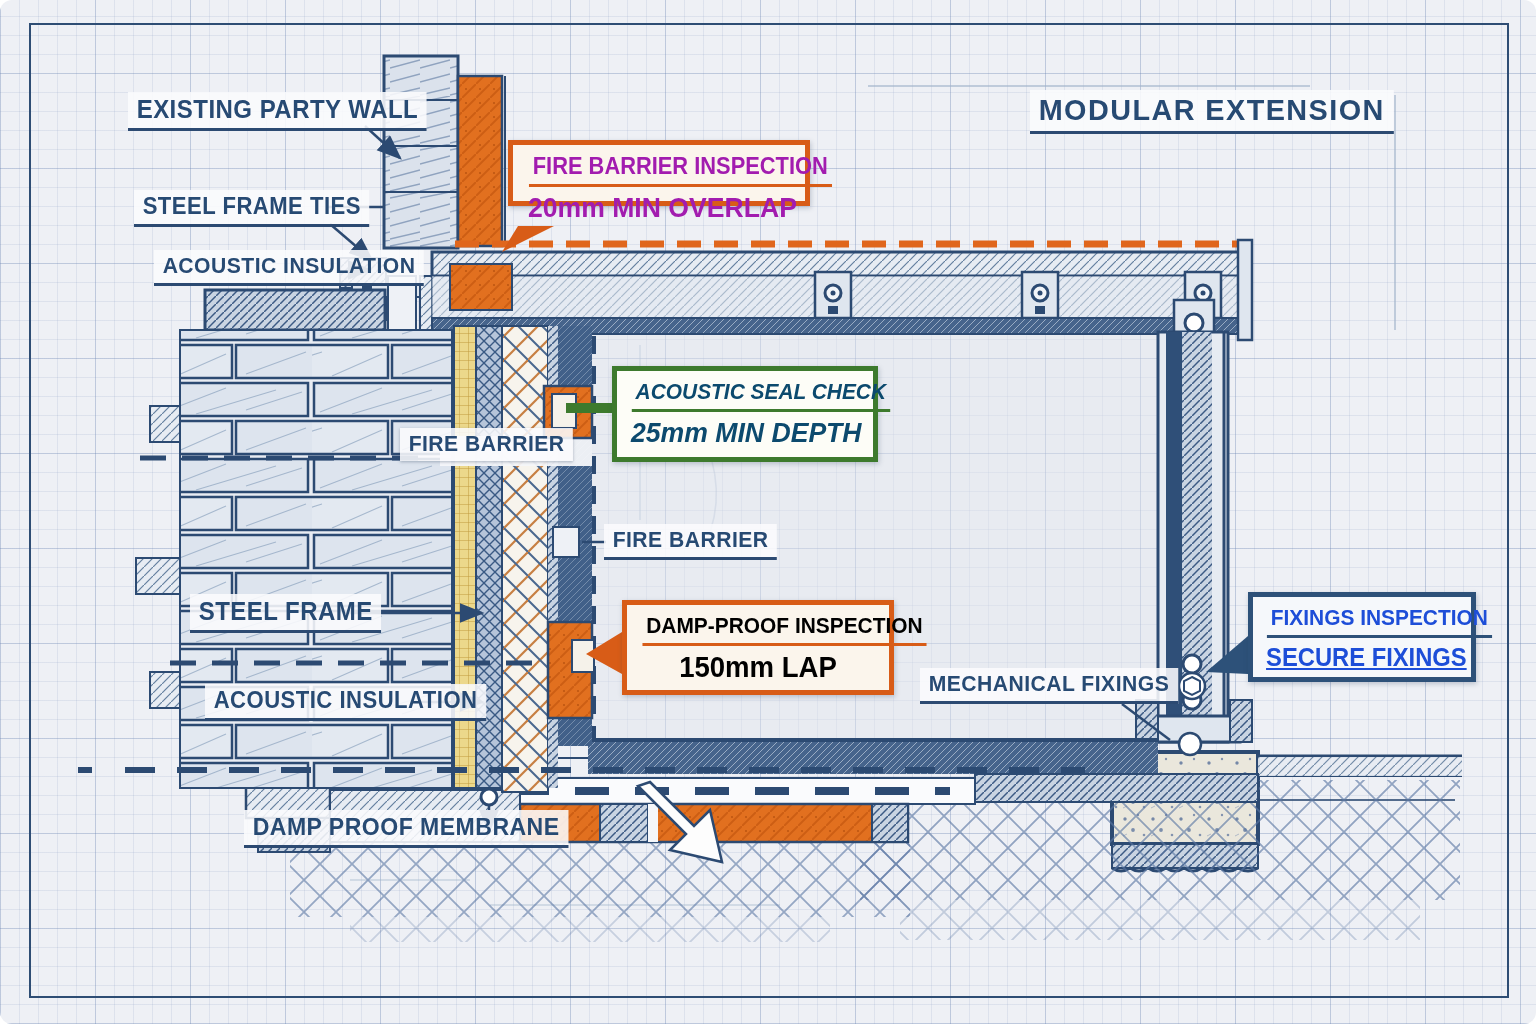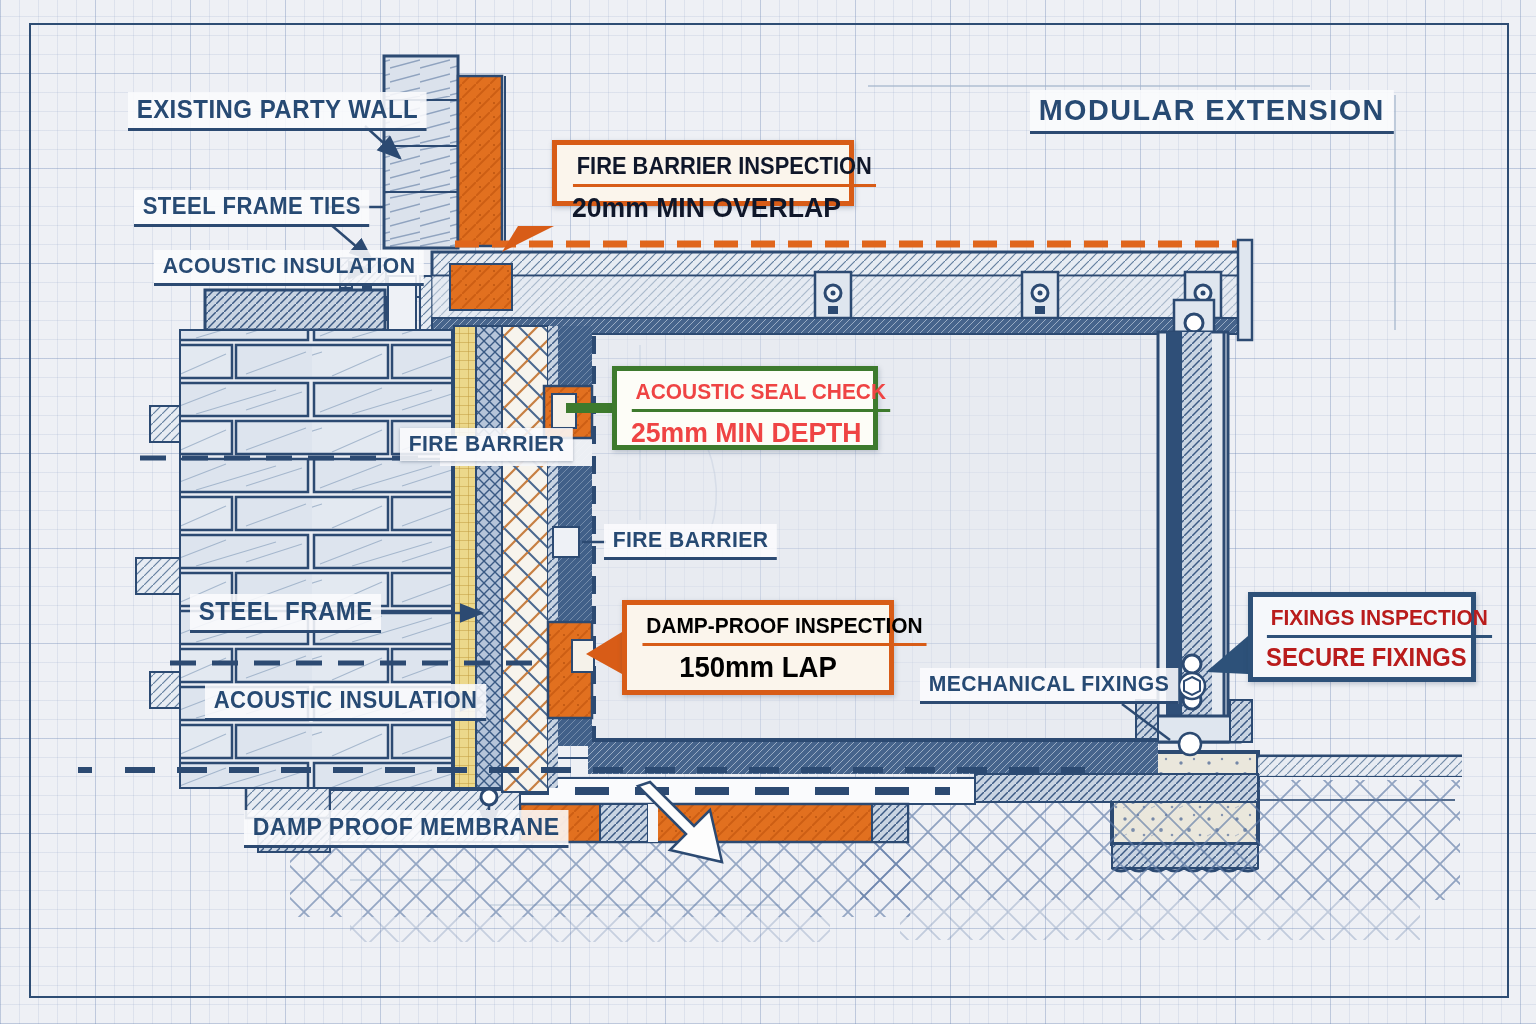--- a/index.html
+++ b/index.html
@@ -7,20 +7,21 @@
     position:relative;
     width:1536px;height:1024px;
     overflow:hidden;
     background-color:#eef0f5;
     background-image:
       repeating-linear-gradient(0deg, rgba(110,135,180,0.28) 0 1px, transparent 1px 95px),
       repeating-linear-gradient(90deg, rgba(110,135,180,0.28) 0 1px, transparent 1px 95px),
       repeating-linear-gradient(0deg, rgba(130,150,190,0.16) 0 1px, transparent 1px 19px),
       repeating-linear-gradient(90deg, rgba(130,150,190,0.16) 0 1px, transparent 1px 19px);
     font-family:"Liberation Sans", sans-serif;
+    border-radius:12px;
   }
   svg.draw{position:absolute;left:0;top:0;}
   .lbl{
     position:absolute;
     display:inline-block;
     font-weight:bold;
     color:#274a73;
     background:rgba(250,251,253,0.88);
     padding:3px 9px 4px 9px;
     letter-spacing:0.5px;
@@ -53,30 +54,30 @@
     margin-bottom:5px;
     white-space:nowrap;
     transform:scaleX(0.95);
   }
   .co-value{
     display:block;
     font-weight:bold;
     white-space:nowrap;
     transform:scaleX(0.95);
   }
-  .co-fb{left:508px;top:140px;width:302px;height:66px;border:5px solid #d85c17;background:#fbf5ec;color:#0f172a;margin-left:44px;}
+  .co-fb{left:508px;top:140px;width:302px;height:66px;border:5px solid #d85c17;background:#fbf5ec;color:#a21caf;}
   .co-fb .co-title{font-size:23px;border-bottom:3px solid #d85c17;}
   .co-fb .co-value{font-size:28px;}
-  .co-as{left:612px;top:366px;width:266px;height:84px;border:5px solid #3d7a2d;background:#fdfdf7;color:#ef4444;}
+  .co-as{left:612px;top:366px;width:266px;height:96px;border:5px solid #3d7a2d;background:#fdfdf7;color:#0c4a6e;font-style:italic;}
   .co-as .co-title{font-size:22px;border-bottom:3px solid #3d7a2d;}
   .co-as .co-value{font-size:28px;}
   .co-dp{left:622px;top:600px;width:272px;height:95px;border:5px solid #d85c17;background:#fbf5ec;color:#000000;}
   .co-dp .co-title{font-size:22px;border-bottom:3px solid #d85c17;}
   .co-dp .co-value{font-size:29px;}
-  .co-fx{left:1248px;top:592px;width:228px;height:90px;border:5px solid #2d5179;background:#f5f8fb;color:#b91c1c;}
+  .co-fx{left:1248px;top:592px;width:228px;height:90px;border:5px solid #2d5179;background:#f5f8fb;color:#1d4ed8;text-decoration:underline;}
   .co-fx .co-title{font-size:22px;border-bottom:3px solid #2d5179;}
   .co-fx .co-value{font-size:25px;}
 </style>
 </head>
 <body>
 
 <div id="stage">
 
   <svg class="draw" width="1536" height="1024" viewBox="0 0 1536 1024">
     <defs>

